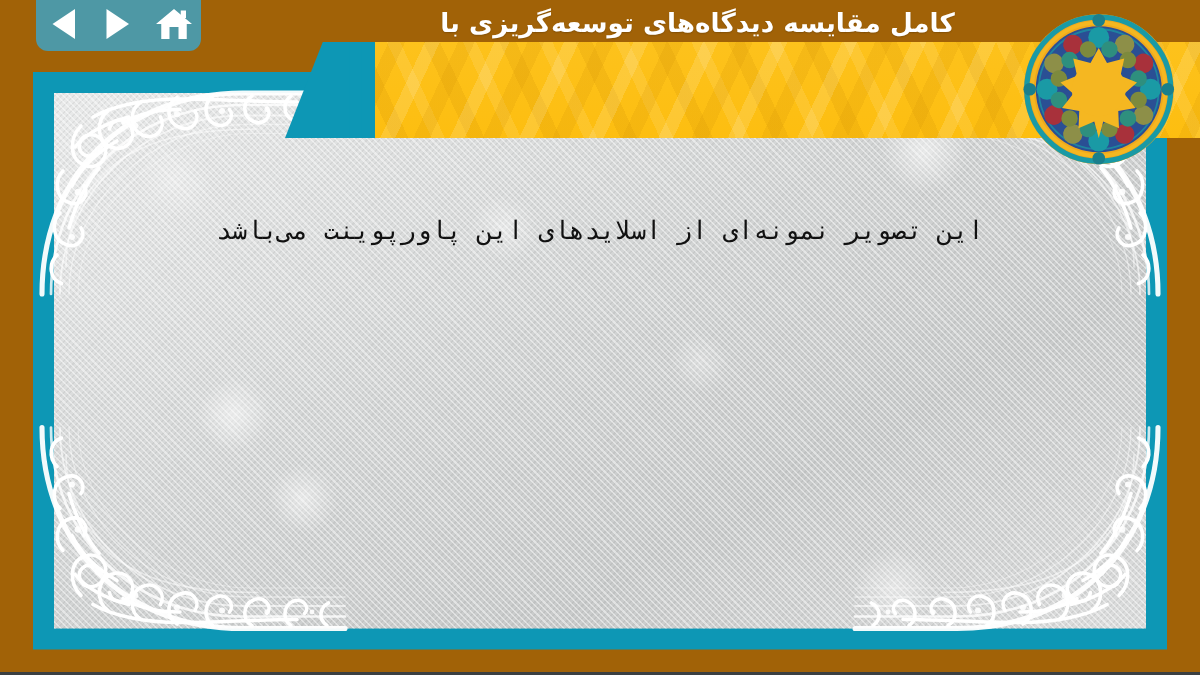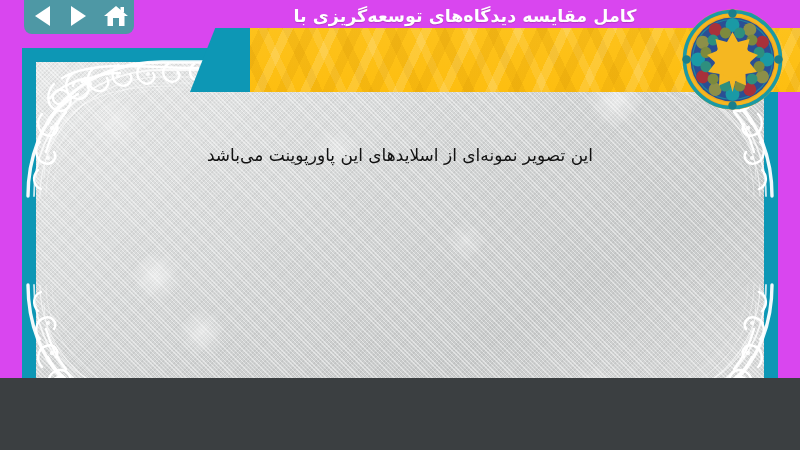--- a/index.html
+++ b/index.html
@@ -10,22 +10,22 @@
   body {
     width: 800px;
     height: 450px;
     overflow: hidden;
     font-family: "DejaVu Sans", sans-serif;
   }
 
   #slide {
     position: relative;
     width: 800px;
-    height: 378px;
-    background: #d946ef;
+    height: 448px;
+    background: #a16207;
     overflow: hidden;
   }
 
   
   #navbar {
     position: absolute;
     left: 24px;
     top: -10px;
     width: 110px;
     height: 44px;
@@ -189,21 +189,21 @@
     top: 136px;
     width: 680px;
     z-index: 25;
     direction: rtl;
     text-align: center;
     color: #111111;
     font-size: 17px;
     line-height: 39px;
     font-family: "DejaVu Sans", sans-serif;
   }
-  #body-text .bline { white-space: nowrap; }
+  #body-text .bline { white-space: nowrap; font-family: Liberation Mono, monospace; }
 </style>
 </head>
 <body>
 
 <div id="slide">
 
   <div id="navbar">
     <div class="navbtn">
       <div class="tri-left"></div>
     </div>

